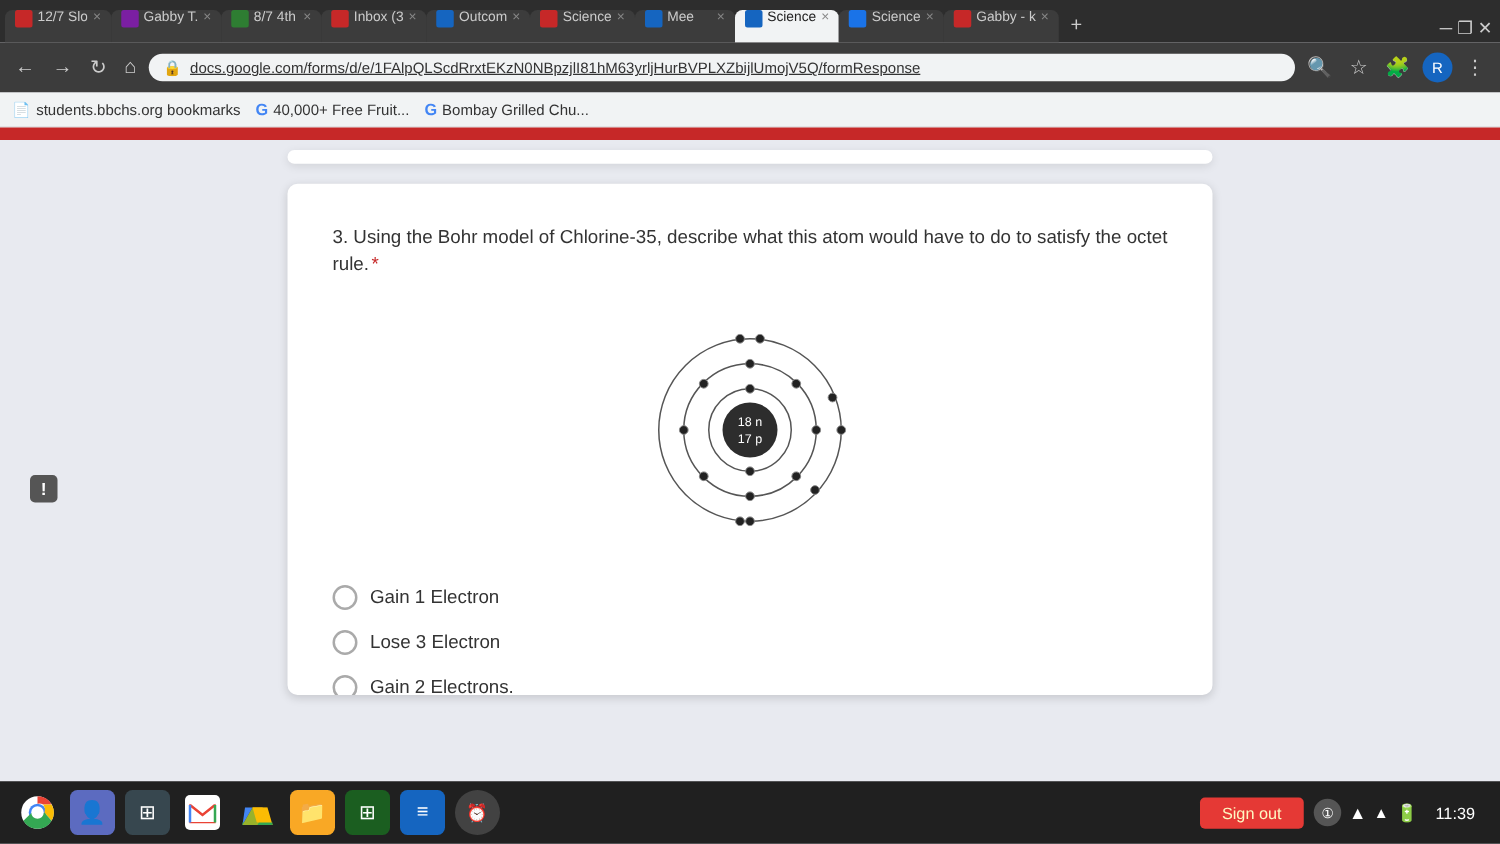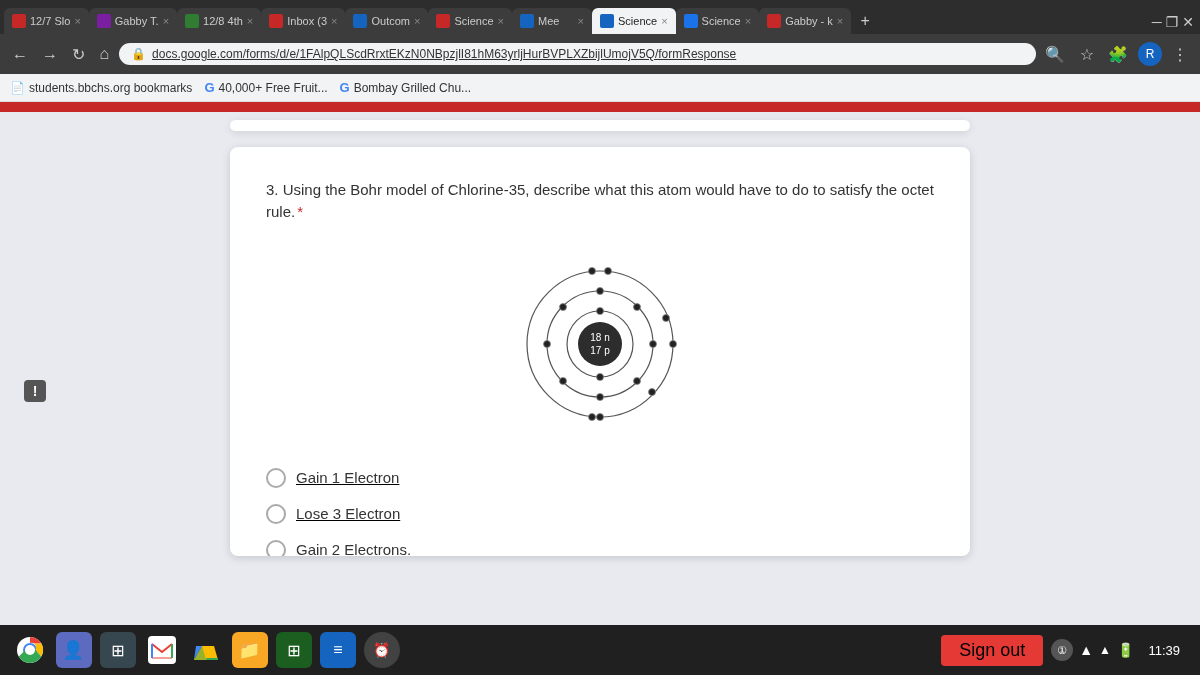--- a/index.html
+++ b/index.html
@@ -1,18 +1,18 @@
 <!DOCTYPE html>
 <html><head>
   <meta charset="utf-8">
   <style>
     * { margin: 0; padding: 0; box-sizing: border-box; }
     body { width: 1200px; height: 675px; overflow: hidden; font-family: Arial, sans-serif; background: #e8eaf0; }
     .tab-bar { display: flex; align-items: flex-end; background: #2d2d2d; padding-top: 6px; padding-left: 4px; height: 34px; overflow: hidden; }
-    .tab { display: flex; align-items: center; height: 26px; padding: 0 8px; border-radius: 6px 6px 0 0; font-size: 11px; color: #ccc; background: #3c3c3c; min-width: 80px; max-width: 140px; gap: 4px; cursor: pointer; }
+    .tab { display: flex; align-items: flex-start; height: 26px; padding: 0 8px; border-radius: 6px 6px 0 0; font-size: 11px; color: #ccc; background: #3c3c3c; min-width: 80px; max-width: 140px; gap: 4px; cursor: pointer; }
     .tab.active { background: #f1f3f4; color: #222; }
     .tab-favicon { width: 14px; height: 14px; border-radius: 2px; flex-shrink: 0; }
     .tab-label { overflow: hidden; white-space: nowrap; text-overflow: ellipsis; flex: 1; font-size: 11px; }
     .tab-close { font-size: 11px; color: #888; flex-shrink: 0; }
     .tab-new { display: flex; align-items: center; justify-content: center; width: 28px; height: 26px; color: #ccc; font-size: 16px; cursor: pointer; }
 
     .nav-bar { display: flex; align-items: center; background: #3c3c3c; padding: 4px 8px; gap: 6px; height: 40px; }
     .nav-btn { color: #ccc; font-size: 16px; cursor: pointer; padding: 4px; border-radius: 50%; background: none; border: none; }
     .address-bar { flex: 1; background: #f1f3f4; border-radius: 20px; padding: 4px 12px; font-size: 12px; color: #333; display: flex; align-items: center; gap: 6px; }
     .address-lock { color: #555; font-size: 12px; }
@@ -33,29 +33,29 @@
 
     .question-text { font-size: 15px; color: #333; line-height: 1.5; margin-bottom: 4px; }
     .required-star { color: #c62828; margin-left: 2px; }
 
     
     .bohr-container { display: flex; justify-content: center; align-items: center; margin: 20px 0; }
     .bohr-svg { width: 200px; height: 200px; }
 
     
     .options-list { display: flex; flex-direction: column; gap: 16px; margin-top: 24px; }
-    .option-item { display: flex; align-items: center; gap: 10px; cursor: pointer; text-decoration: underline; }
+    .option-item { display: flex; align-items: center; gap: 10px; cursor: pointer; }
     .radio-circle { width: 20px; height: 20px; border-radius: 50%; border: 2px solid #aaa; flex-shrink: 0; background: white; }
     .option-label { font-size: 15px; color: #333; }
 
     
     .taskbar { background: #202020; height: 50px; display: flex; align-items: center; padding: 0 12px; gap: 8px; position: absolute; bottom: 0; width: 100%; }
     .taskbar-icon { width: 36px; height: 36px; border-radius: 6px; display: flex; align-items: center; justify-content: center; cursor: pointer; flex-shrink: 0; }
     .taskbar-spacer { flex: 1; }
-    .sign-out-btn { background: #e53935; color: #000000; border: none; border-radius: 4px; padding: 5px 18px; font-size: 18px; cursor: pointer; }
+    .sign-out-btn { background: #e53935; color: #fef9c3; border: none; border-radius: 4px; padding: 5px 18px; font-size: 13px; cursor: pointer; }
     .taskbar-time { color: white; font-size: 13px; padding: 0 8px; }
     .taskbar-indicators { display: flex; align-items: center; gap: 6px; color: white; font-size: 12px; }
     .wifi-icon { color: white; font-size: 14px; }
     .battery-icon { color: white; font-size: 14px; }
 
     
     .sidebar-notification { position: absolute; left: 24px; top: 380px; background: #555; color: white; width: 22px; height: 22px; border-radius: 4px; display: flex; align-items: center; justify-content: center; font-size: 14px; font-weight: bold; cursor: pointer; }
     .partial-card { background: white; border-radius: 8px; box-shadow: 0 2px 8px rgba(0,0,0,0.1); width: 740px; margin: 0 16px; height: 12px; }
     .cards-wrapper { display: flex; flex-direction: column; align-items: center; background: #e8eaf0; width: 100%; }
   </style>
@@ -70,21 +70,21 @@
       <span class="tab-label">12/7 Slo</span>
       <span class="tab-close">×</span>
     </div>
     <div class="tab">
       <div class="tab-favicon" style="background:#7b1fa2;"></div>
       <span class="tab-label">Gabby T.</span>
       <span class="tab-close">×</span>
     </div>
     <div class="tab">
       <div class="tab-favicon" style="background:#2e7d32;"></div>
-      <span class="tab-label">12/8 4th</span>
+      <span class="tab-label">8/7 4th</span>
       <span class="tab-close">×</span>
     </div>
     <div class="tab">
       <div class="tab-favicon" style="background:#c62828;"></div>
       <span class="tab-label">Inbox (3</span>
       <span class="tab-close">×</span>
     </div>
     <div class="tab">
       <div class="tab-favicon" style="background:#1565c0;"></div>
       <span class="tab-label">Outcom</span>

